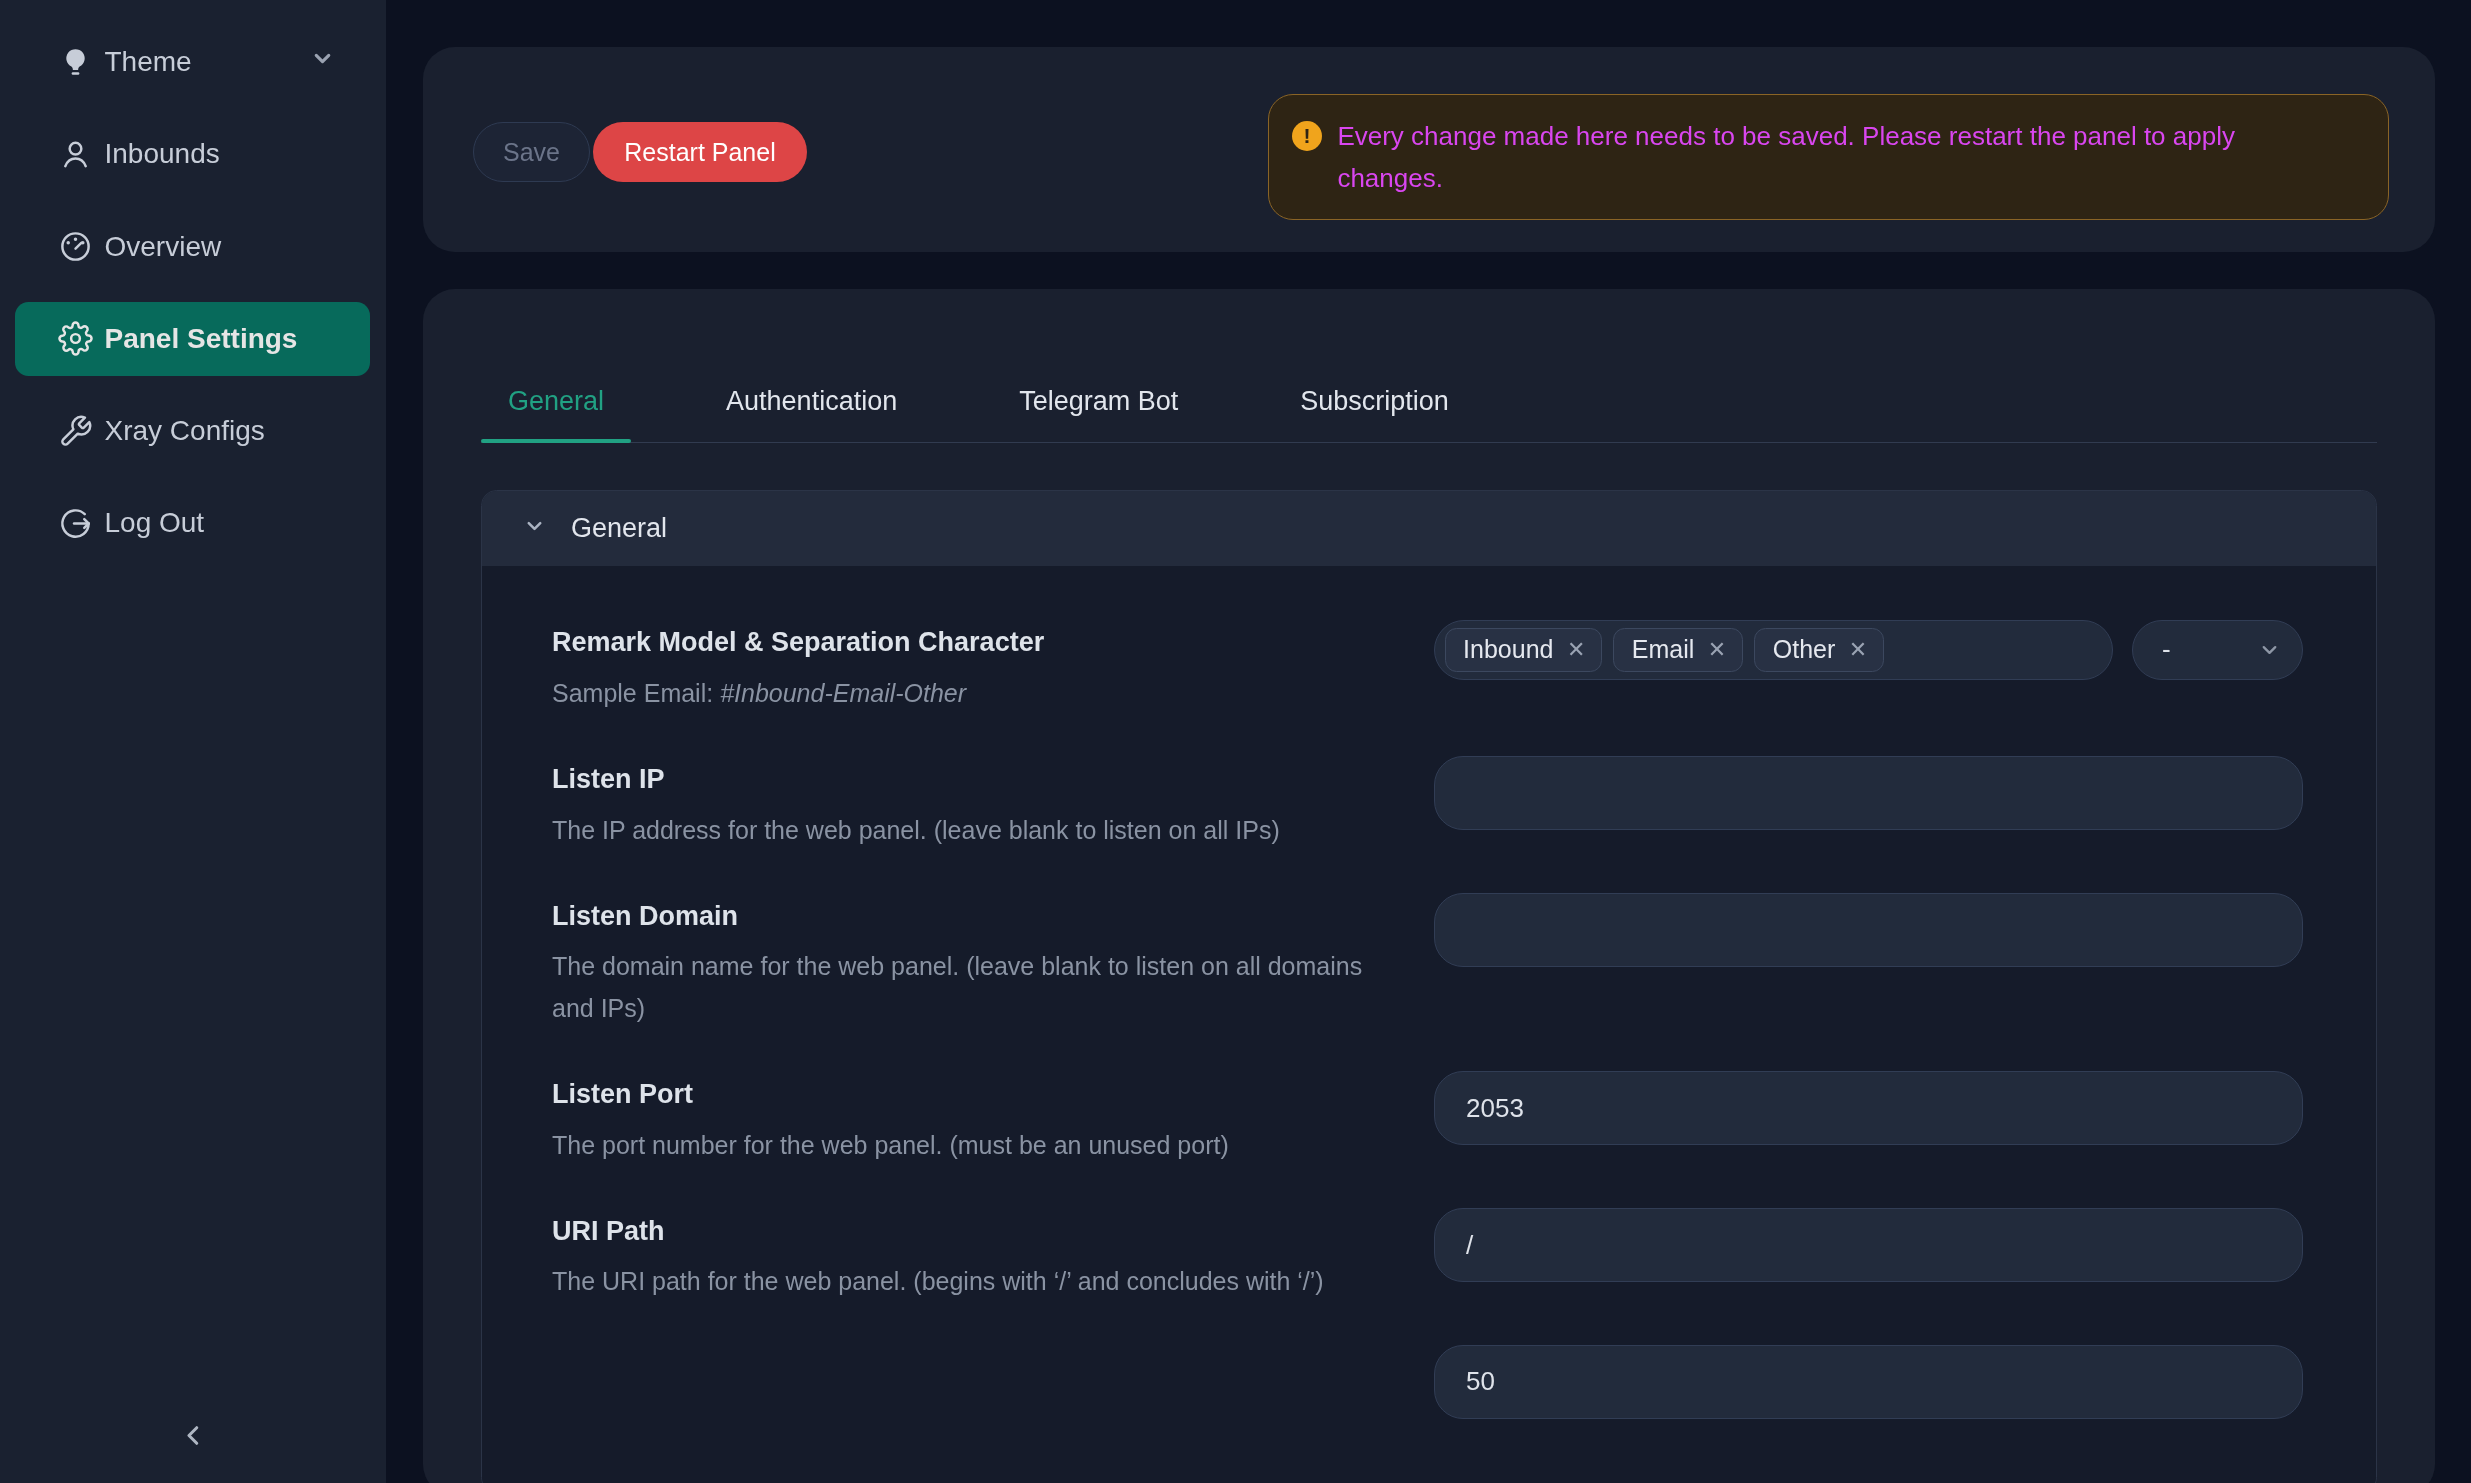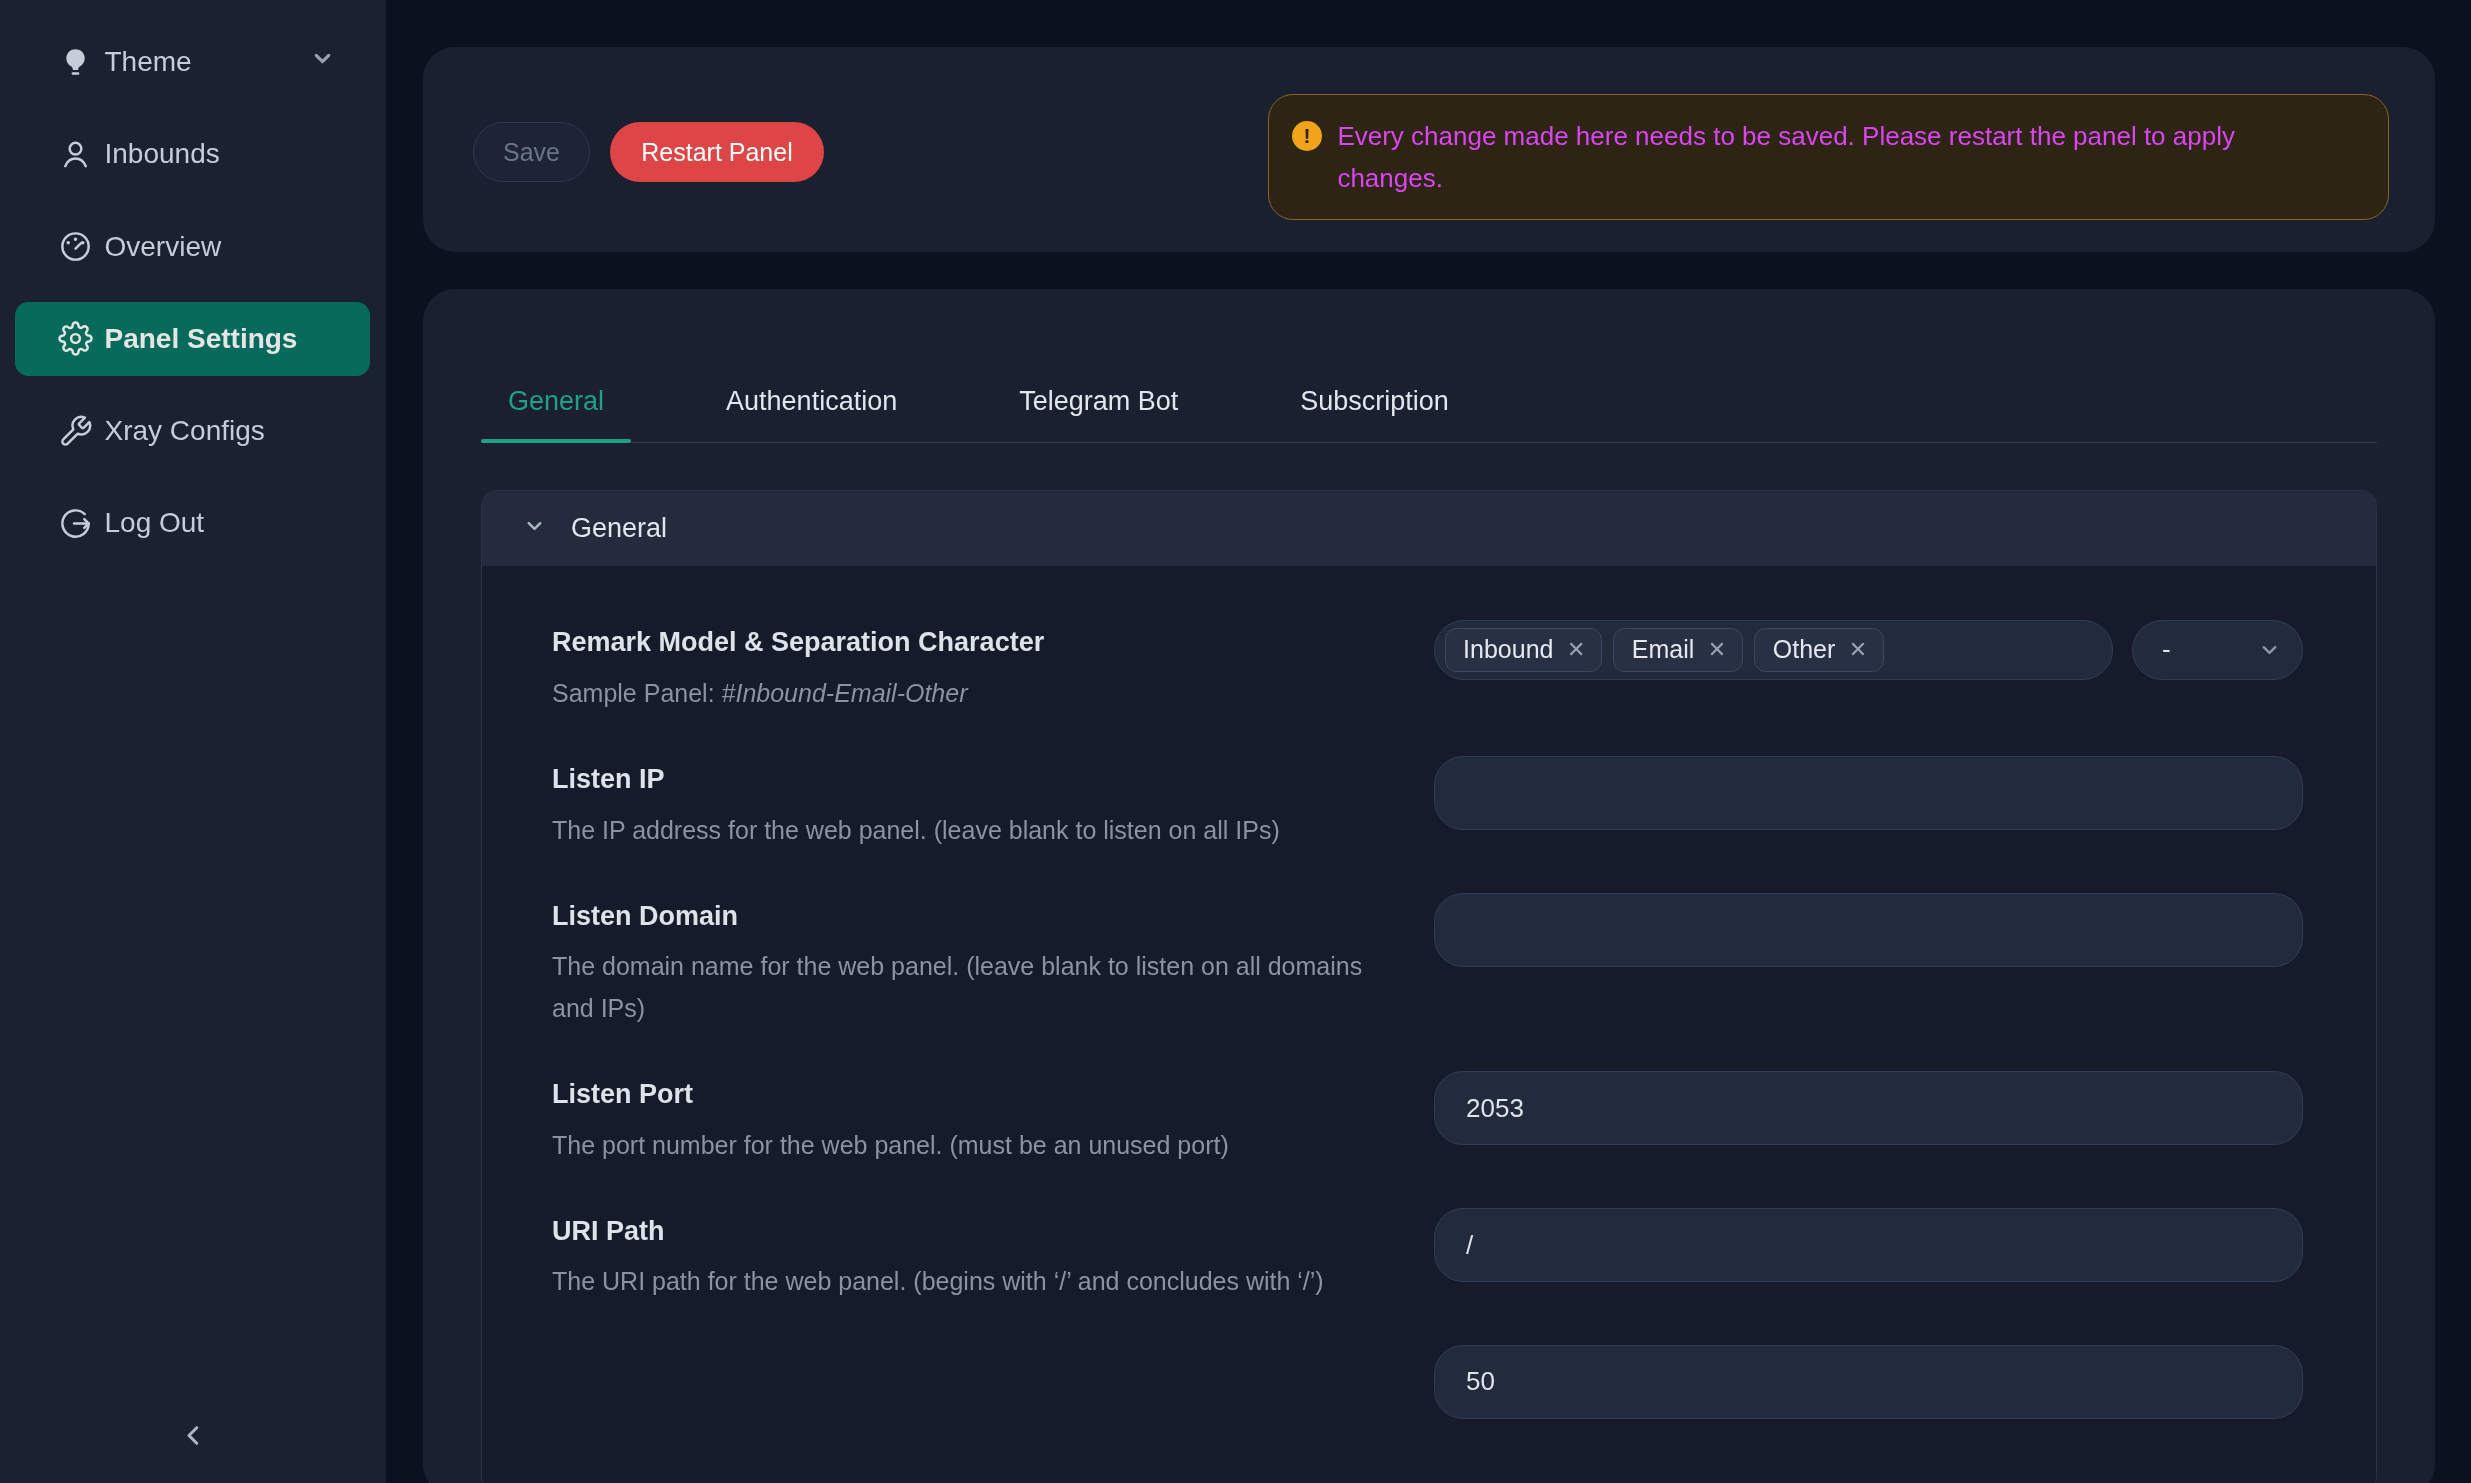--- a/index.html
+++ b/index.html
@@ -23,21 +23,21 @@
   .nav-item.active{background:var(--sidebar-active);color:#e5e5e5;font-weight:600;}
   .nav-item svg{width:35px;height:35px;stroke:currentColor;fill:none;stroke-width:1.7;stroke-linecap:round;stroke-linejoin:round;}
   .nav-item .chev{margin-left:auto;margin-right:35px;}
   .nav-item .chev svg{width:25px;height:25px;stroke-width:3;color:#9aa2b1;}
   .sidebar-collapse{position:absolute;left:172px;bottom:25px;width:42px;height:42px;display:flex;align-items:center;justify-content:center;cursor:pointer;}
   .sidebar-collapse svg{width:31px;height:31px;stroke:#aeb6c2;fill:none;stroke-width:2.4;stroke-linecap:round;stroke-linejoin:round;}
 
   
   .content{position:absolute;left:386px;top:0;right:0;bottom:0;padding:0 36px 0 37px;overflow:hidden;}
   .card-top{margin-top:47px;height:205px;border-radius:32px;background:var(--card-bg);position:relative;}
-  .btn-row{position:absolute;left:50px;top:75px;display:flex;gap:20px;align-items:center;}
+  .btn-row{position:absolute;left:50px;top:75px;display:flex;gap:3px;align-items:center;}
   .btn{height:60px;border-radius:30px;font-size:25px;font-family:inherit;cursor:pointer;display:flex;align-items:center;justify-content:center;}
   .btn-save{width:117px;background:#1d2435;border:1.9px solid #2e3a52;color:#6b7489;}
   .btn-restart{width:214px;background:var(--danger);border:none;color:#ffffff;}
   .alert{position:absolute;top:47px;right:46px;width:1121px;min-height:120px;background:var(--alert-bg);
     border:1.9px solid var(--alert-border);border-radius:25px;padding:20px 29px 20px 23px;
     display:flex;gap:15.4px;align-items:flex-start;}
   .alert-icon{width:30px;height:30px;border-radius:50%;background:var(--warning);color:#2e2414;
     font-weight:700;font-size:21px;display:flex;align-items:center;justify-content:center;flex:none;margin-top:5.8px;}
   .alert-text{font-size:26px;line-height:42px;color:#d946ef;max-width:956px;}
 
@@ -186,21 +186,21 @@
         </span>
         <span>General</span>
       </div>
 
       <div class="panel-body">
 
         <div class="form-row">
           <div class="row-left">
             <div class="row-label">Remark Model &amp; Separation Character</div>
             <div class="row-desc">
-              <span>Sample Panel: </span><span class="italic">#Inbound-Email-Other</span>
+              <span>Sample Email: </span><span class="italic">#Inbound-Email-Other</span>
             </div>
           </div>
           <div class="row-control remark-control">
             <div class="tags-box">
               <span class="tag">
                 <span>Inbound</span>
                 <span class="tag-x">✕</span>
               </span>
               <span class="tag">
                 <span>Email</span>

